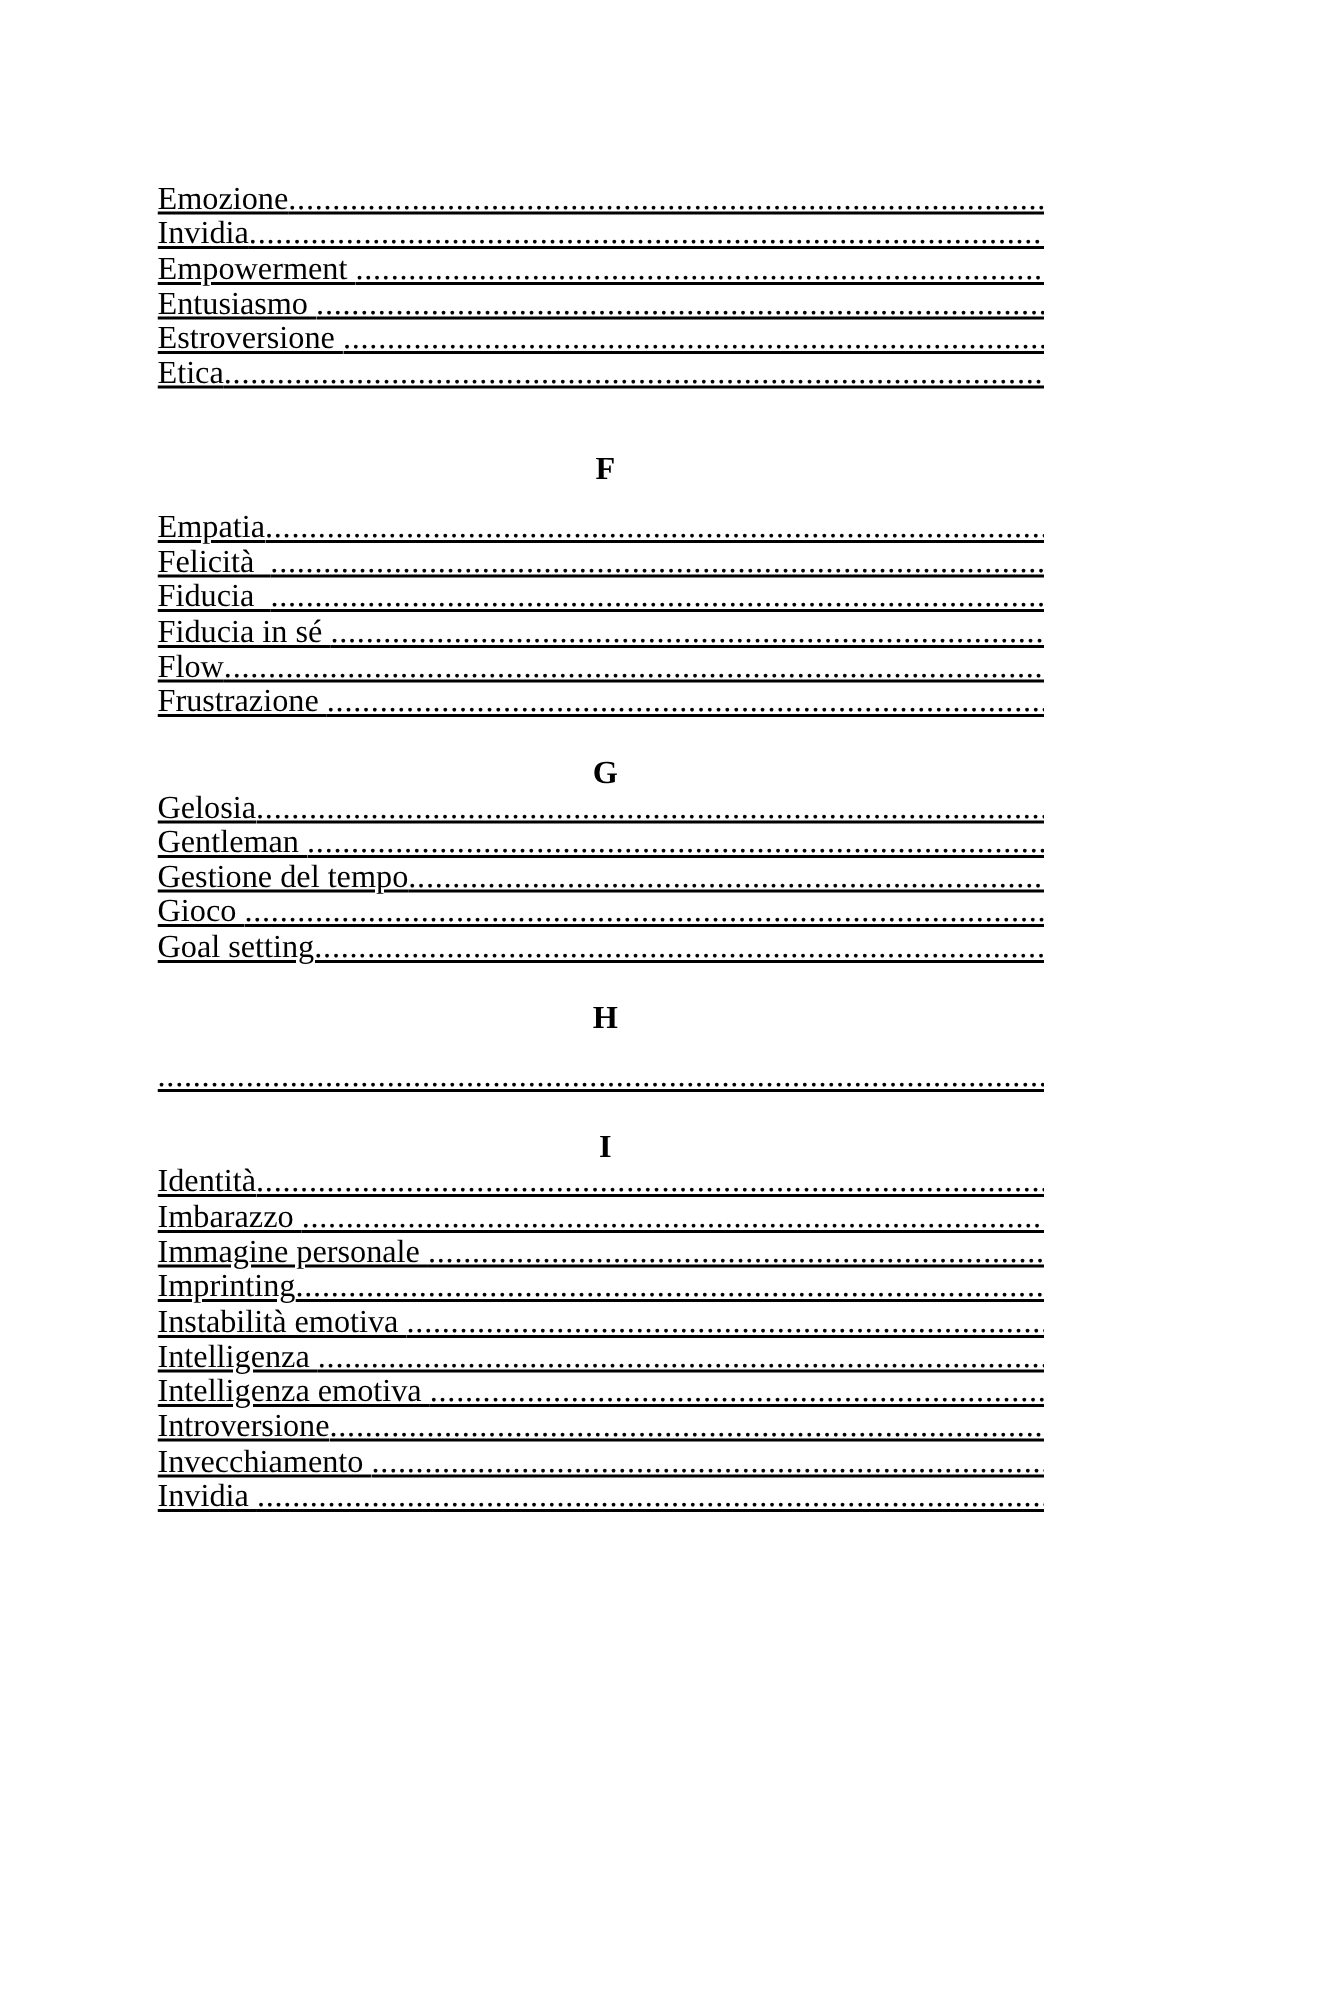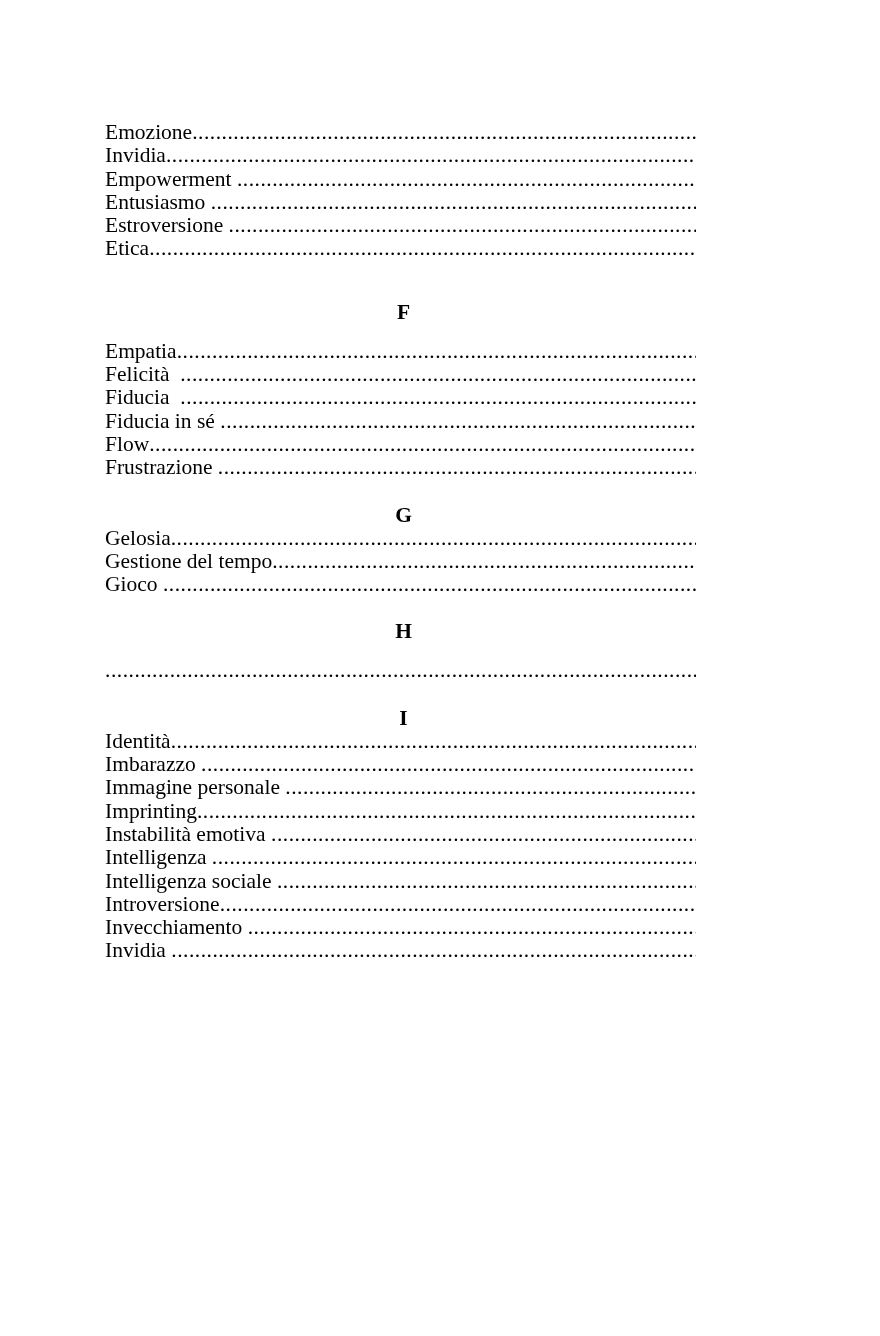--- a/index.html
+++ b/index.html
@@ -1,20 +1,20 @@
 <!DOCTYPE html>
 <html><head>
 <meta charset="utf-8">
 <style>
   html, body { margin: 0; padding: 0; background: #ffffff; }
   body { width: 880px; height: 1336px; position: relative; overflow: hidden;
          font-family: "Liberation Serif", serif; color: #000; }
   .page { position: absolute; left: 105px; top: 121px; width: 591px; }
   .entry { display: flex; align-items: baseline; height: 23.3px; line-height: 23.3px;
-           font-size: 21.5px; white-space: nowrap; overflow: hidden; }
+           font-size: 21.5px; white-space: nowrap; overflow: hidden; text-decoration: underline; }
   .entry .term { flex: 0 0 auto; }
   .entry .leader { flex: 1 1 auto; overflow: hidden; white-space: nowrap; letter-spacing: 0.5px; }
   .entry .leader::after { content: "................................................................................................................................................................................................................................"; }
   .heading { text-align: center; font-weight: bold; font-size: 21.5px; line-height: 23px; height: 23px; padding-left: 6px; }
   .gap-lg { height: 40px; }
   .gap-md { height: 24px; }
   .gap-sm { height: 16px; }
 </style>
 </head>
 <body>
@@ -81,25 +81,33 @@
 
   <div class="gap-md"></div>
 
   <div>
     <div class="heading">G</div>
     <div class="entry">
         <span class="term">Gelosia</span>
         <span class="leader"></span>
       </div>
     <div class="entry">
+        <span class="term" style="white-space:pre">Gentleman </span>
+        <span class="leader"></span>
+      </div>
+    <div class="entry">
         <span class="term">Gestione del tempo</span>
         <span class="leader"></span>
       </div>
     <div class="entry">
         <span class="term" style="white-space:pre">Gioco </span>
+        <span class="leader"></span>
+      </div>
+    <div class="entry">
+        <span class="term">Goal setting</span>
         <span class="leader"></span>
       </div>
   </div>
 
   <div class="gap-md"></div>
 
   <div>
     <div class="heading">H</div>
     <div class="gap-sm"></div>
     <div class="entry">
@@ -129,21 +137,21 @@
       </div>
     <div class="entry">
         <span class="term" style="white-space:pre">Instabilità emotiva </span>
         <span class="leader"></span>
       </div>
     <div class="entry">
         <span class="term" style="white-space:pre">Intelligenza </span>
         <span class="leader"></span>
       </div>
     <div class="entry">
-        <span class="term" style="white-space:pre">Intelligenza sociale </span>
+        <span class="term" style="white-space:pre">Intelligenza emotiva </span>
         <span class="leader"></span>
       </div>
     <div class="entry">
         <span class="term">Introversione</span>
         <span class="leader"></span>
       </div>
     <div class="entry">
         <span class="term" style="white-space:pre">Invecchiamento </span>
         <span class="leader"></span>
       </div>

